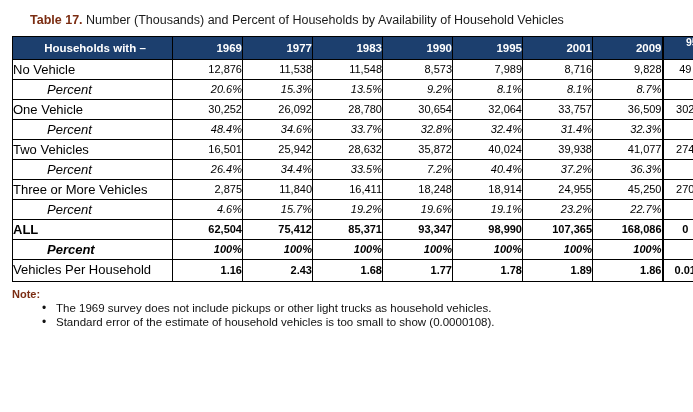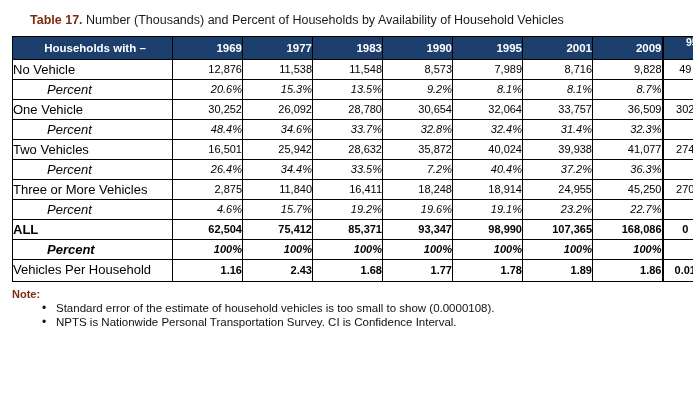--- a/index.html
+++ b/index.html
@@ -288,18 +288,18 @@
           <td class="num">1.89</td>
           <td class="num">1.86</td>
           <td class="num colsep-thick" style="text-align: center; padding-right: 0px;">0.01</td>
         </tr>
       </tbody>
   </table>
 
   <div class="notes">
     <div class="notes-title">Note:</div>
     <ul id="notes-list">
+        <li>The 1969 survey does not include pickups or other light trucks as household vehicles.</li>
         <li>Standard error of the estimate of household vehicles is too small to show (0.0000108).</li>
-        <li>NPTS is Nationwide Personal Transportation Survey. CI is Confidence Interval.</li>
       </ul>
   </div>
 
 </div>
 
 </body></html>

